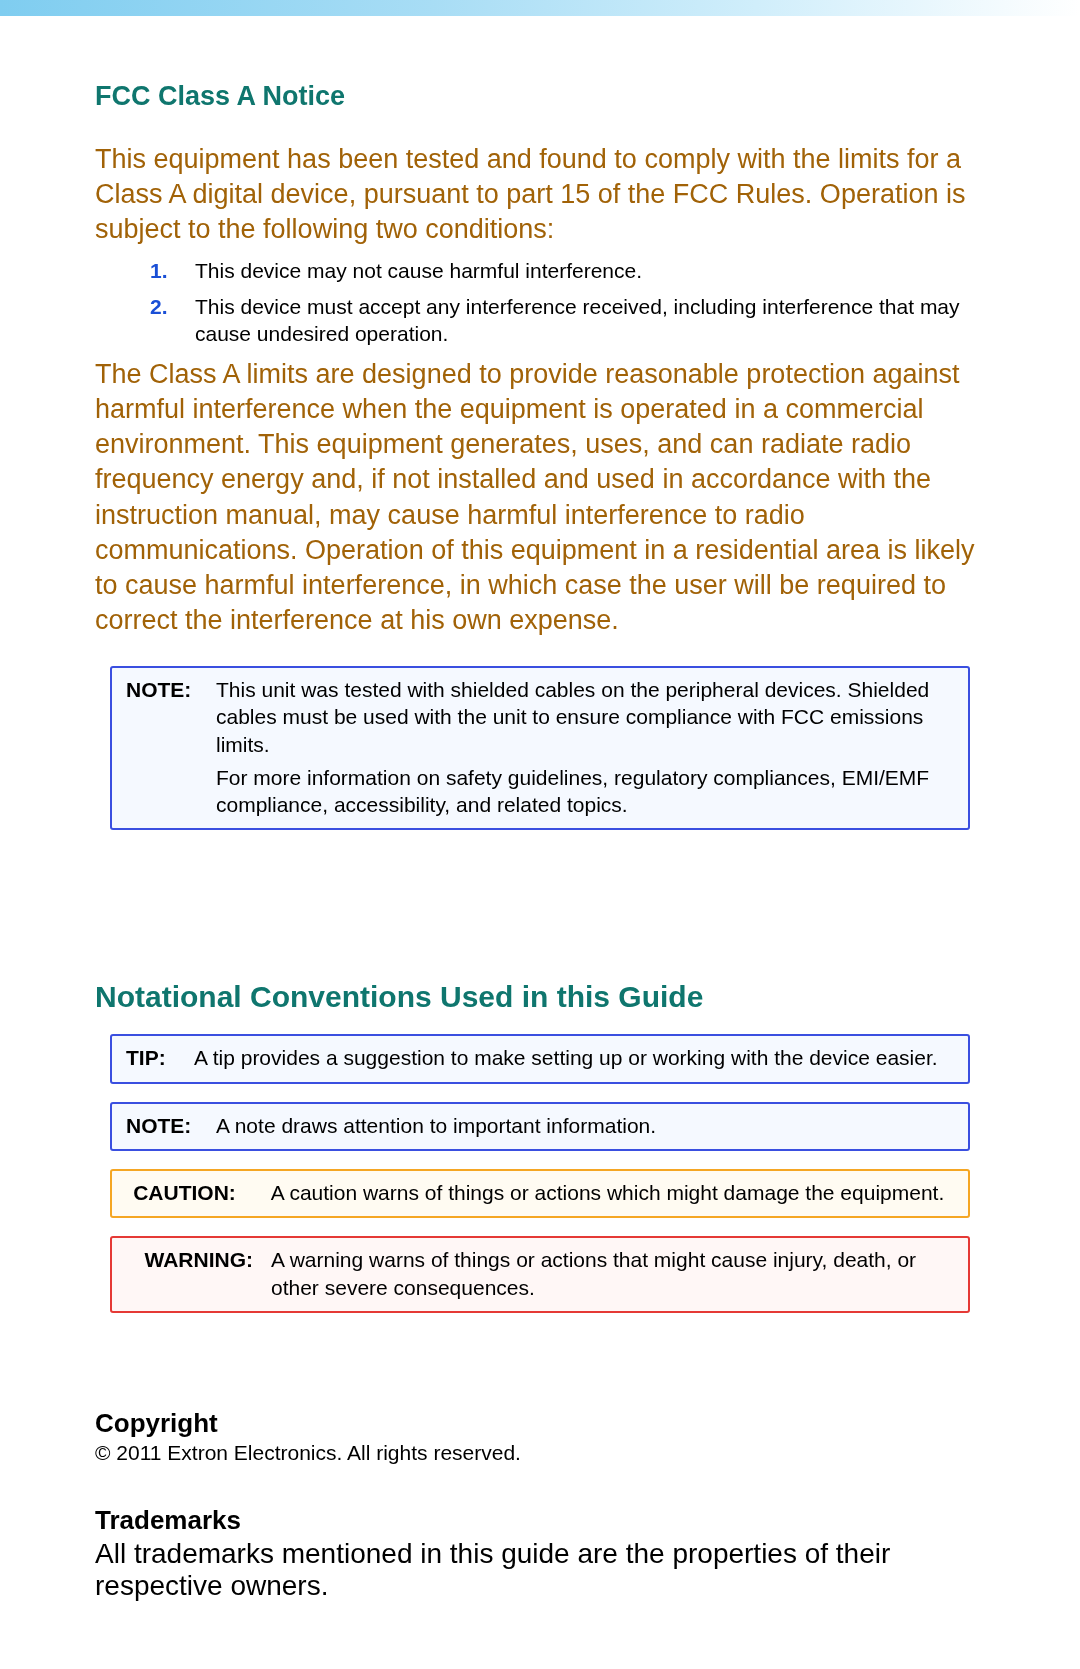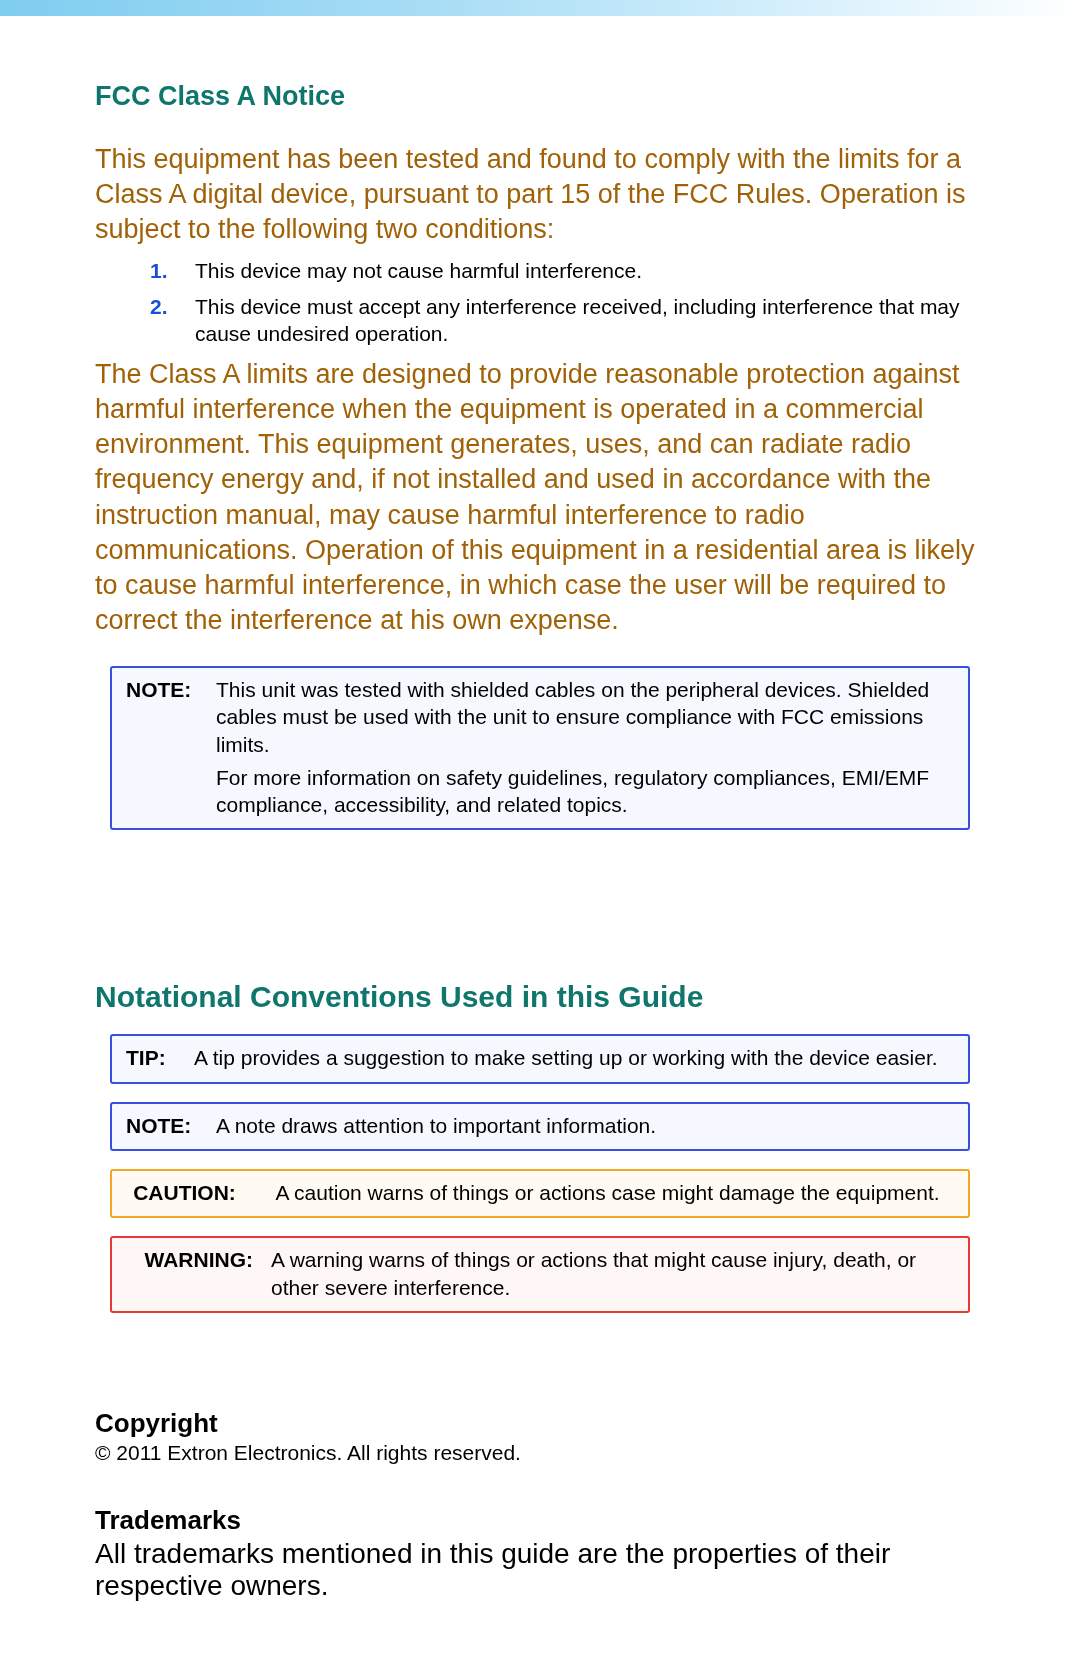--- a/index.html
+++ b/index.html
@@ -164,28 +164,28 @@
   <div class="callout-box callout-blue">
     <div class="callout-row">
       <div class="callout-label" style="width:90px;">NOTE:</div>
       <div class="callout-text">A note draws attention to important information.</div>
     </div>
   </div>
 
   <div class="callout-box callout-orange">
     <div class="callout-row">
       <div class="callout-label" style="width:135px;">CAUTION:</div>
-      <div class="callout-text">A caution warns of things or actions case might damage the equipment.</div>
+      <div class="callout-text">A caution warns of things or actions which might damage the equipment.</div>
     </div>
   </div>
 
   <div class="callout-box callout-red">
     <div class="callout-row">
       <div class="callout-label" style="width:145px;text-align:right;">WARNING:</div>
-      <div class="callout-text">A warning warns of things or actions that might cause injury, death, or other severe interference.</div>
+      <div class="callout-text">A warning warns of things or actions that might cause injury, death, or other severe consequences.</div>
     </div>
   </div>
 
   <div class="spacer-section">
     <h2 class="sub-heading">Copyright</h2>
     <p class="copyright-line">© 2011  Extron Electronics.  All rights reserved.</p>
 
     <h2 class="sub-heading">Trademarks</h2>
     <p class="trademarks-line">All trademarks mentioned in this guide are the properties of their respective owners.</p>
   </div>

